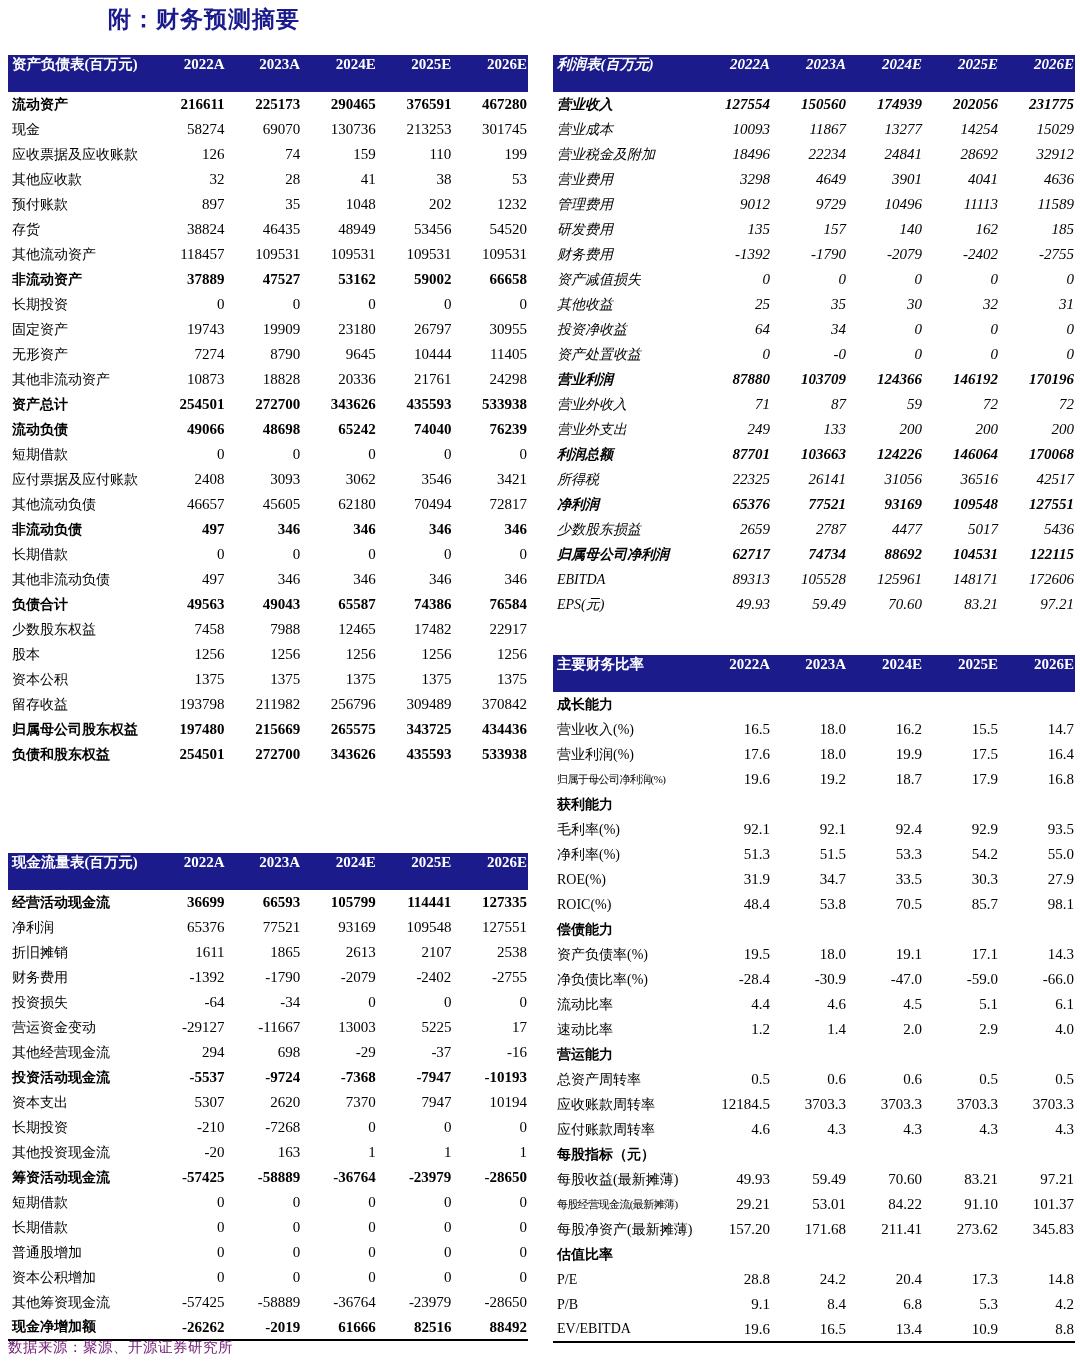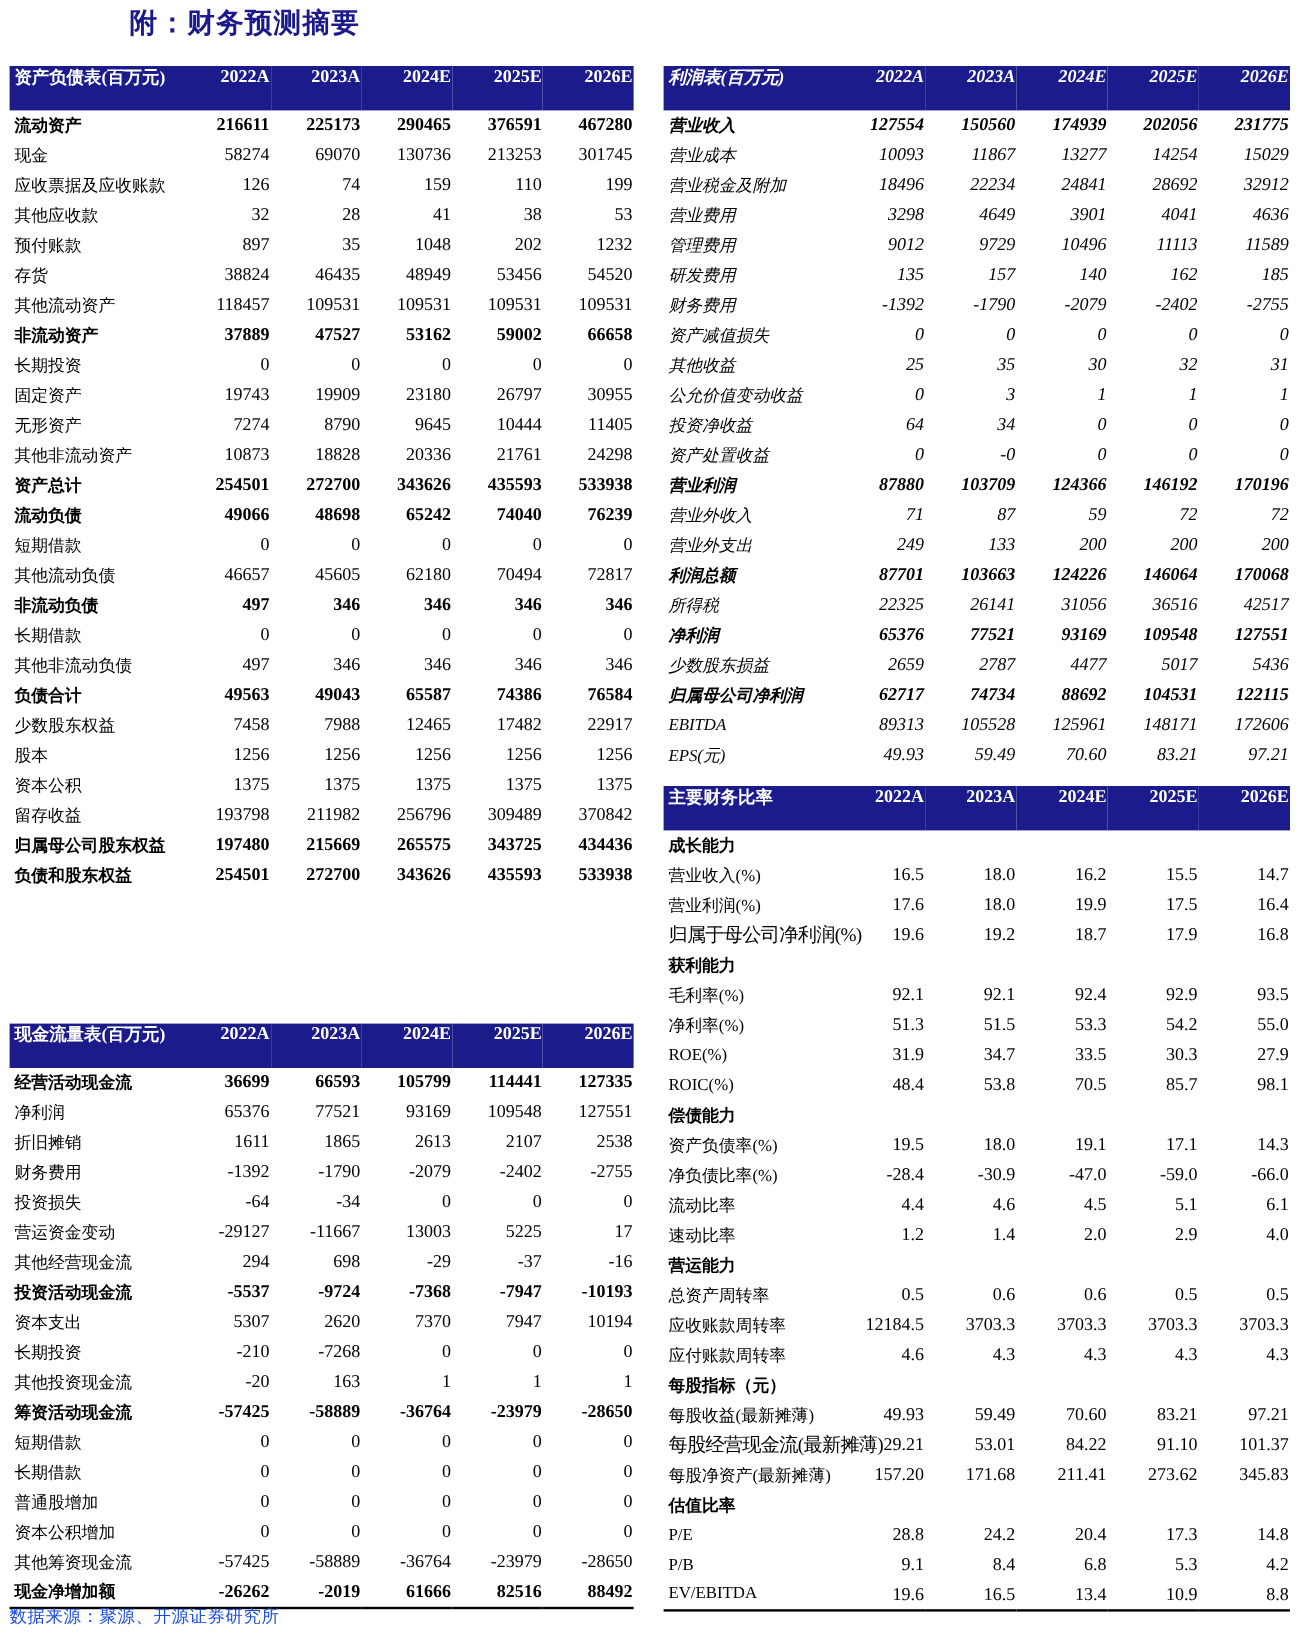--- a/index.html
+++ b/index.html
@@ -49,26 +49,26 @@
     vertical-align:middle;
     white-space:nowrap;
   }
   table.fin tbody td.label {
     text-align:left;
     padding-left:4px;
     font-size:14px;
     overflow:visible;
   }
   table.fin tr.bold td { font-weight:bold; }
-  table.fin td.label.small { font-size:16px; letter-spacing:-0.6px; }
+  table.fin td.label.small { font-size:11px; letter-spacing:-0.6px; }
   .source-note {
     position:absolute; left:8px; top:1338px;
     font-size:14.5px;
     letter-spacing:0.5px;
-    color:#1d4ed8;
+    color:#701a75;
   }
 </style>
 </head>
 <body>
 
 <div class="page">
 
   <div class="page-title">附：财务预测摘要</div>
 
   <table class="fin" style="left:8px; top:55px; width:520px;">
@@ -205,20 +205,28 @@
         </tr>
         <tr>
           <td class="label">短期借款</td>
           <td>0</td>
           <td>0</td>
           <td>0</td>
           <td>0</td>
           <td>0</td>
         </tr>
         <tr>
+          <td class="label">应付票据及应付账款</td>
+          <td>2408</td>
+          <td>3093</td>
+          <td>3062</td>
+          <td>3546</td>
+          <td>3421</td>
+        </tr>
+        <tr>
           <td class="label">其他流动负债</td>
           <td>46657</td>
           <td>45605</td>
           <td>62180</td>
           <td>70494</td>
           <td>72817</td>
         </tr>
         <tr class="bold">
           <td class="label">非流动负债</td>
           <td>497</td>
@@ -553,28 +561,20 @@
           <td>0</td>
           <td>0</td>
         </tr>
         <tr>
           <td class="label">其他收益</td>
           <td>25</td>
           <td>35</td>
           <td>30</td>
           <td>32</td>
           <td>31</td>
-        </tr>
-        <tr>
-          <td class="label">公允价值变动收益</td>
-          <td>0</td>
-          <td>3</td>
-          <td>1</td>
-          <td>1</td>
-          <td>1</td>
         </tr>
         <tr>
           <td class="label">投资净收益</td>
           <td>64</td>
           <td>34</td>
           <td>0</td>
           <td>0</td>
           <td>0</td>
         </tr>
         <tr>

